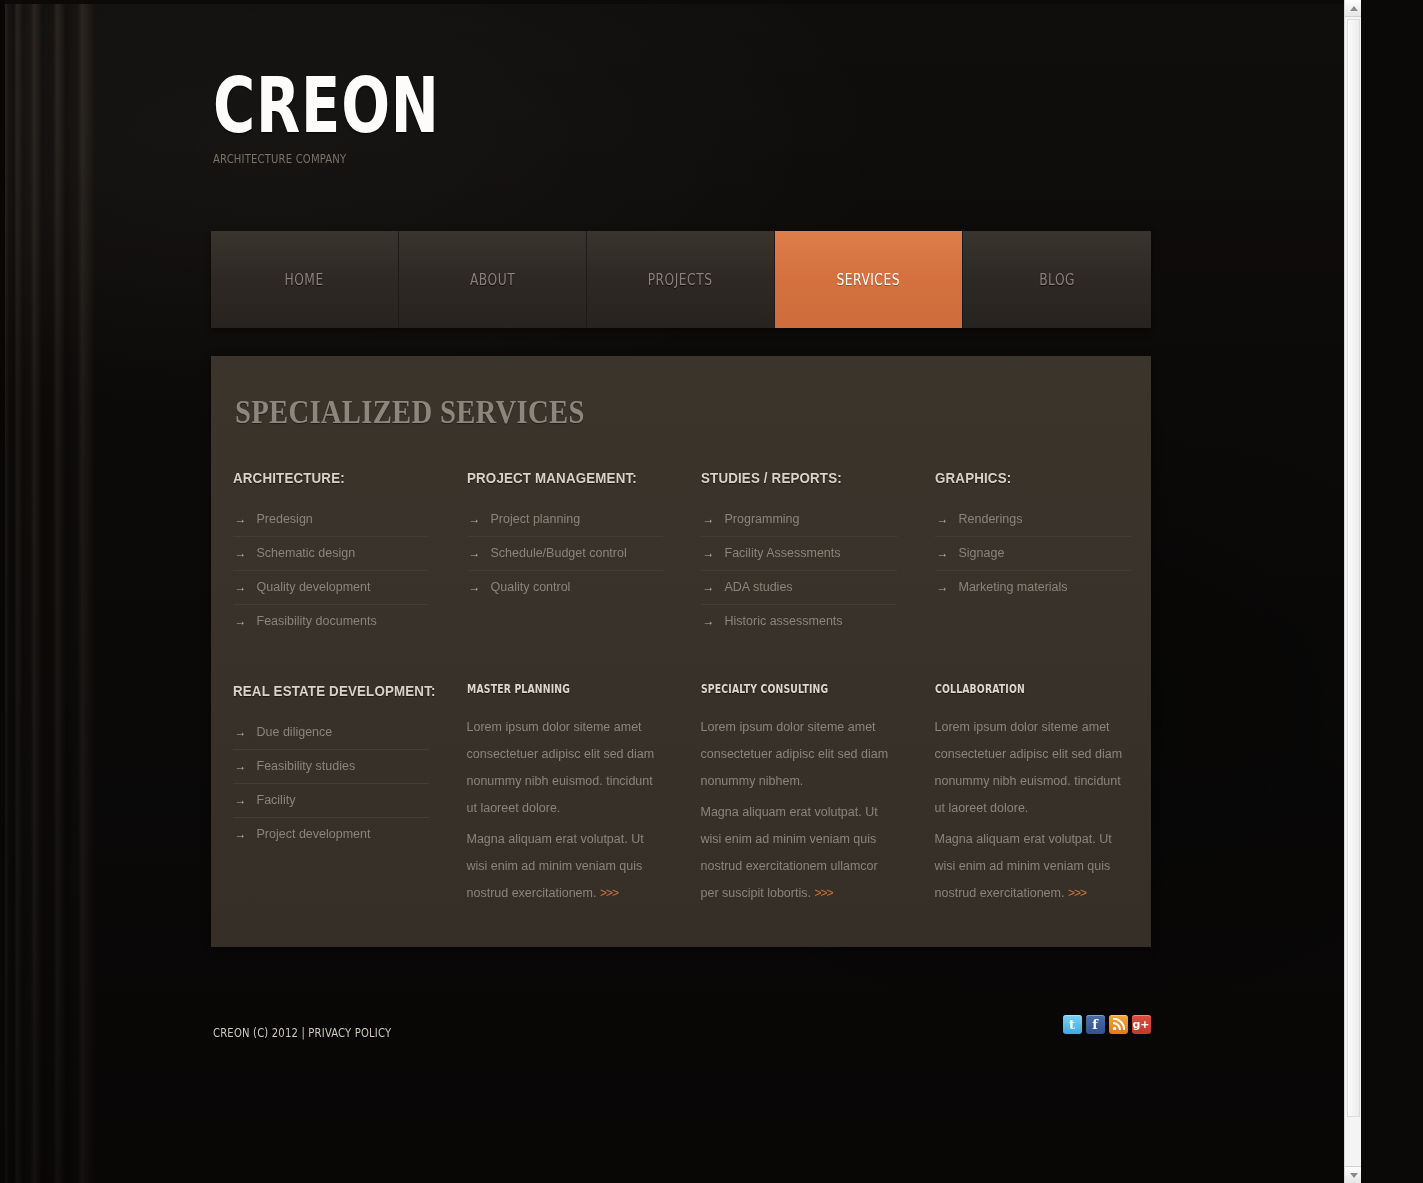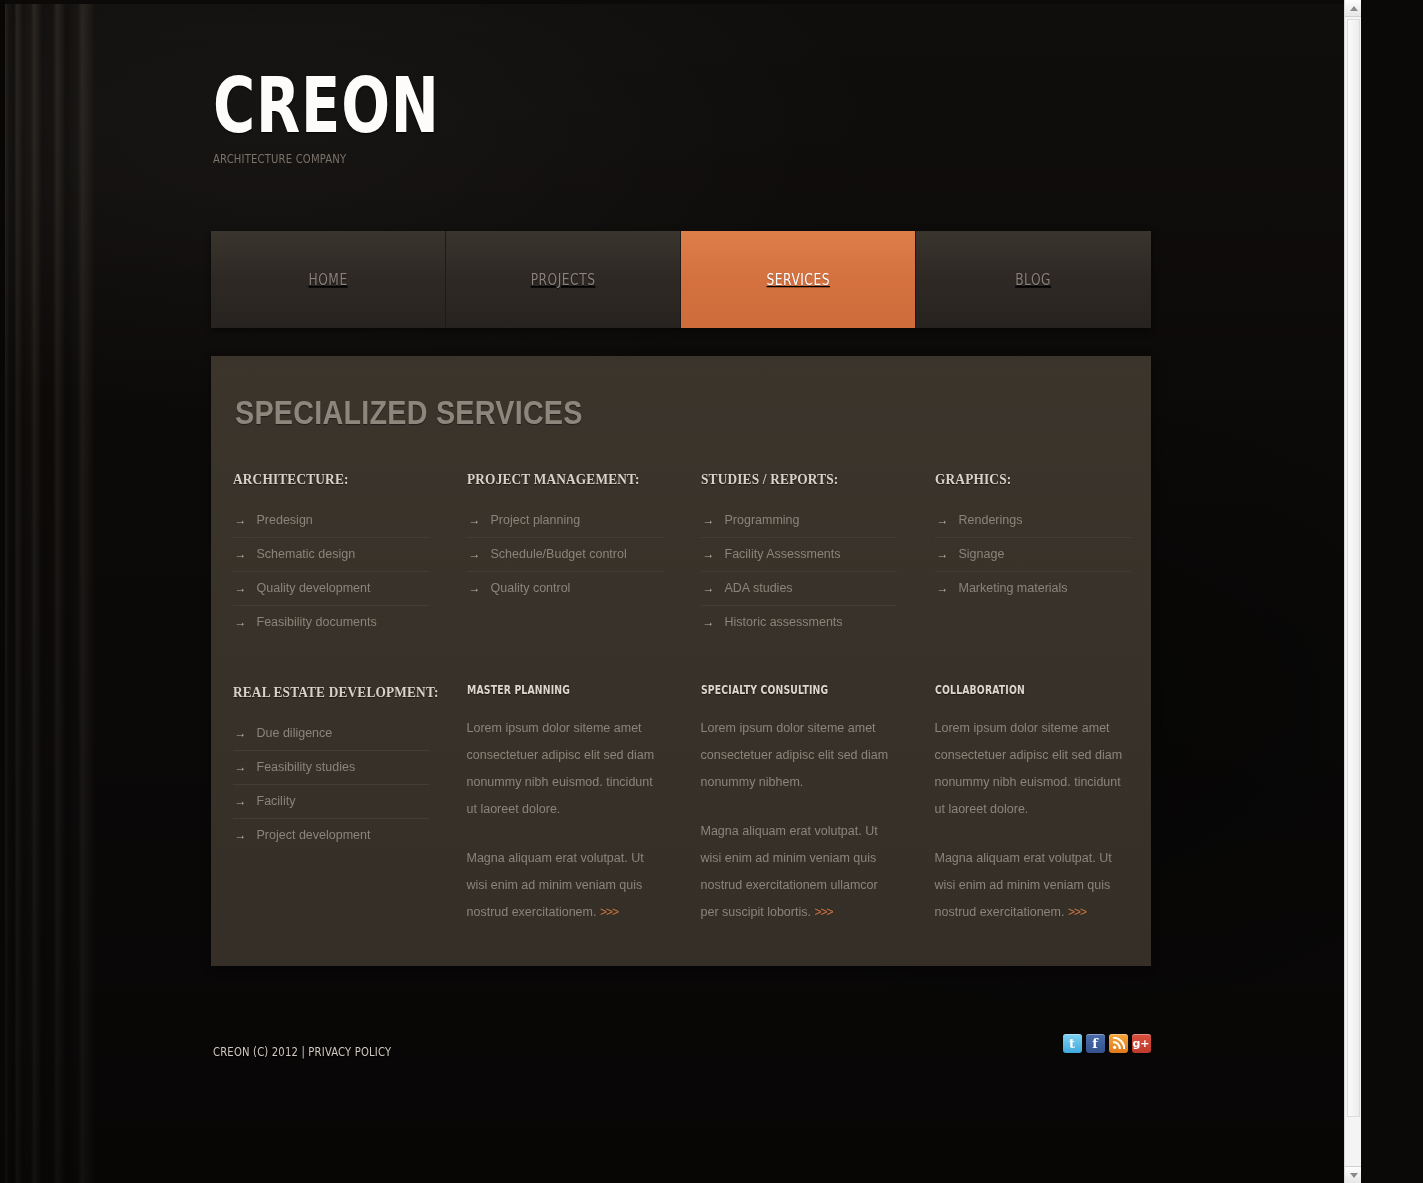--- a/index.html
+++ b/index.html
@@ -101,21 +101,20 @@
     transform-origin: left center;
   }
 
   
   .nav {
     display: flex;
     margin-top: 65px;
     width: 940px;
     height: 97px;
     box-shadow: 0 2px 6px rgba(0,0,0,.55);
-    text-decoration: underline;
   }
   .nav-item {
     flex: 1 1 0;
     display: flex;
     align-items: center;
     justify-content: center;
     height: 97px;
     background: linear-gradient(180deg,#3a342e 0%,#2e2924 48%,#272320 100%);
     border-right: 1px solid #1d1a17;
     color: #8a817a;
@@ -138,38 +137,38 @@
   .panel {
     margin-top: 28px;
     width: 940px;
     background: #383229;
     background-image: linear-gradient(180deg, rgba(255,255,255,.012), rgba(0,0,0,.06));
     padding: 38px 22px 40px 22px;
     box-shadow: 0 2px 8px rgba(0,0,0,.45);
   }
 
   .panel-title {
-    font-family: Liberation Sans, sans-serif;
+    font-family: Liberation Serif, serif;
     font-size: 33px;
     color: #8d867c;
     letter-spacing: .3px;
     padding-left: 2px;
     margin-bottom: 38px;
     text-shadow: 0 1px 1px rgba(0,0,0,.45);
   }
   .panel-title span { display:block; transform: scaleX(0.87); transform-origin:left center; }
 
   .cols {
     display: flex;
     gap: 38px;
   }
   .col { width: 196px; flex: 0 0 196px; }
 
   .col-head {
-    font-family: Liberation Serif, serif;
+    font-family: Liberation Sans, sans-serif;
     font-size: 15.5px;
     font-weight: 700;
     color: #d9d2c8;
     letter-spacing: .2px;
     margin-bottom: 16px;
     text-shadow: 0 1px 1px rgba(0,0,0,.55);
     white-space: nowrap;
   }
   .col-head span { display:block; transform: scaleX(0.86); transform-origin:left center; }
 
@@ -201,21 +200,21 @@
     margin-bottom: 18px;
     text-shadow: 0 1px 1px rgba(0,0,0,.55);
     white-space: nowrap;
   }
   .block-head span { display:block; transform: scaleX(0.86); transform-origin:left center; }
 
   .para {
     color: #8b847b;
     font-size: 12.5px;
     line-height: 27px;
-    margin-bottom: 22px;
+    margin-bottom: 4px;
   }
   .para:last-child { margin-bottom: 0; }
   .more {
     color: #cf7440;
     letter-spacing: -1px;
     font-size: 12px;
     cursor: pointer;
   }
 
   .row2 { margin-top: 44px; }
@@ -282,20 +281,23 @@
     <div class="logo-block">
       <div class="logo">CREON</div>
       <div class="tagline">ARCHITECTURE COMPANY</div>
     </div>
 
     <nav class="nav" id="nav">
         <div class="nav-item">
           <span>HOME</span>
         </div>
         <div class="nav-item">
+          <span>ABOUT</span>
+        </div>
+        <div class="nav-item">
           <span>PROJECTS</span>
         </div>
         <div class="nav-item active">
           <span>SERVICES</span>
         </div>
         <div class="nav-item">
           <span>BLOG</span>
         </div>
       </nav>
 

